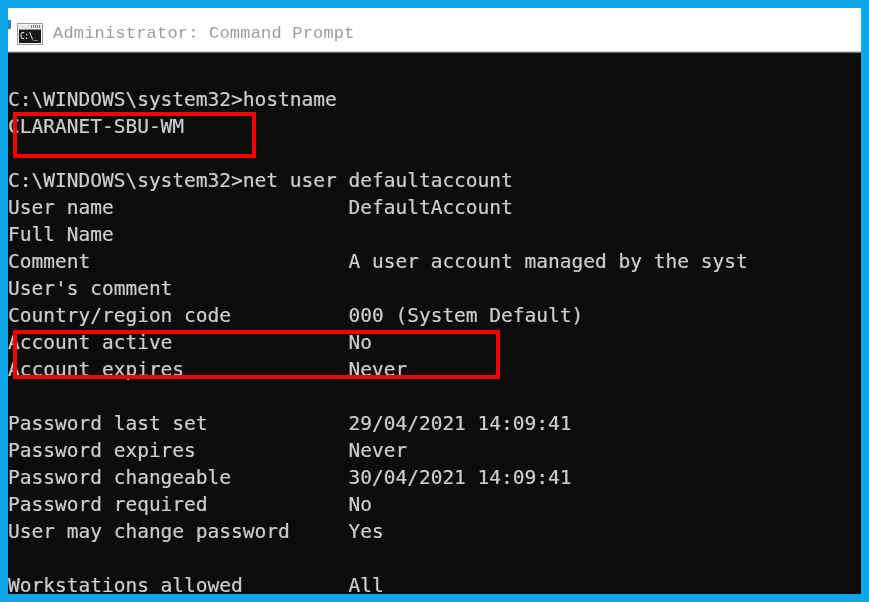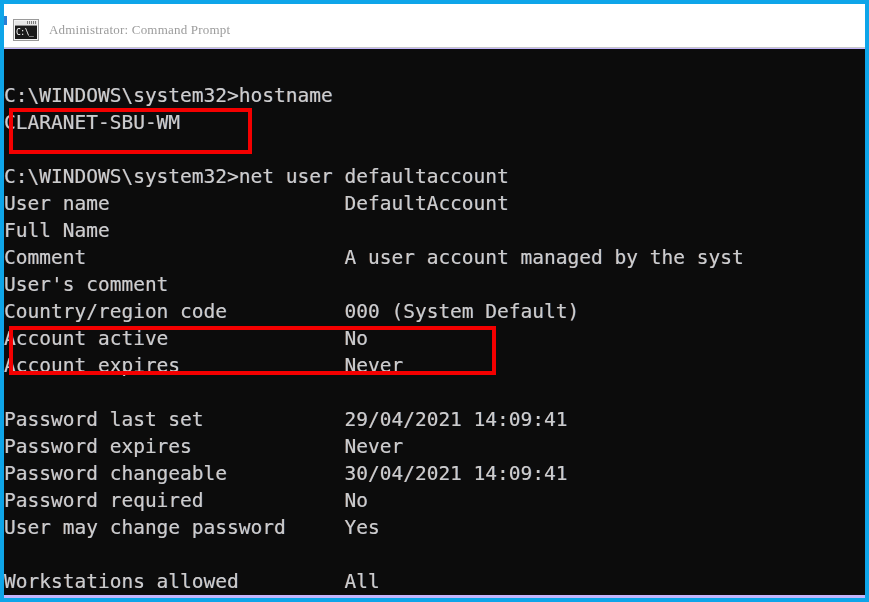--- a/index.html
+++ b/index.html
@@ -14,22 +14,22 @@
     overflow: hidden;
     font-family: "Liberation Sans", sans-serif;
   }
 
   
   #screenshot {
     position: relative;
     width: 869px;
     height: 602px;
     box-sizing: border-box;
-    border: 4px solid #0ea5e9;
-    background: #c4b5fd;
+    border: 8px solid #0ea5e9;
+    background: #737373;
     overflow: hidden;
   }
 
   
   #clipped-strip {
     position: absolute;
     left: 0;
     top: 0;
     width: 861px;
     height: 8px;
@@ -106,22 +106,22 @@
   .cmd-icon .dots {
     position: absolute;
     right: 2px;
     top: 1px;
     width: 9px;
     height: 3px;
     background: repeating-linear-gradient(to right, #7d7d7d 0 1px, transparent 1px 2px);
   }
   #titlebar .title-text {
     color: #9c9c9c;
-    font-size: 13px;
-    font-family: Liberation Serif, serif;
+    font-size: 17px;
+    font-family: Liberation Mono, monospace;
     letter-spacing: 0.2px;
     white-space: nowrap;
   }
 
   
   #console {
     position: absolute;
     left: 0;
     top: 45px;
     width: 861px;

